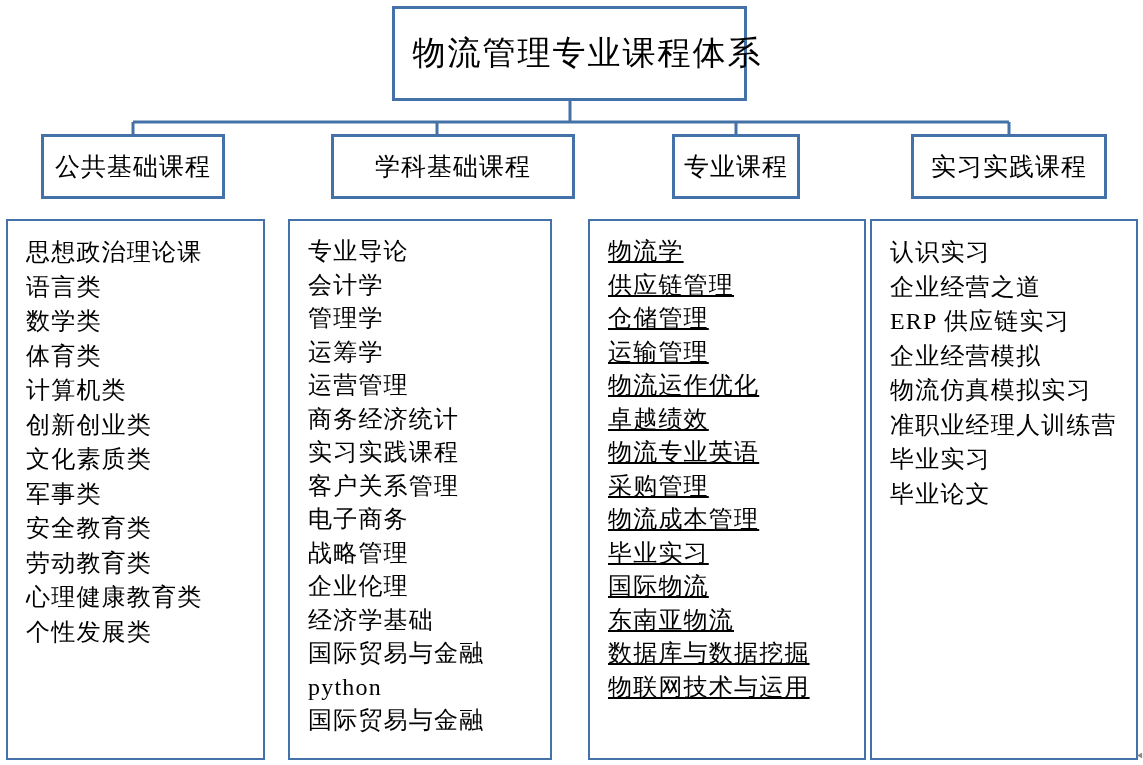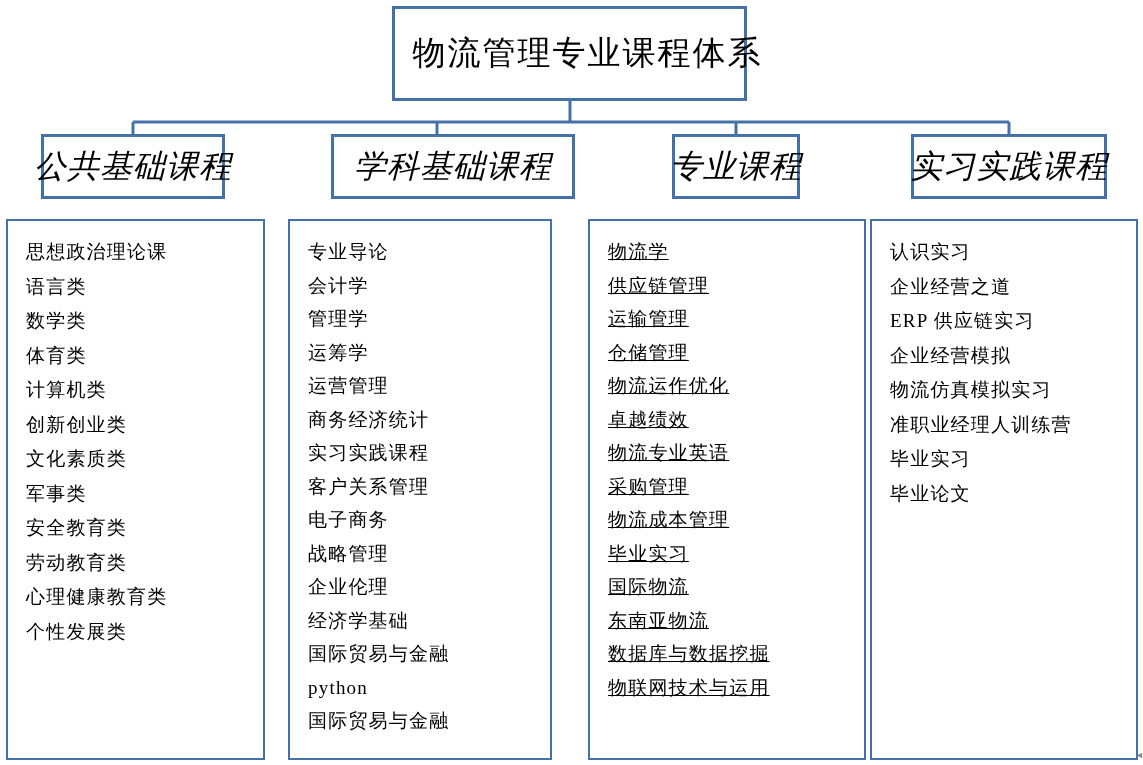--- a/index.html
+++ b/index.html
@@ -61,24 +61,23 @@
     position: absolute;
     border: 3px solid #4472a8;
     background: #ffffff;
     box-sizing: border-box;
     display: flex;
     align-items: center;
     justify-content: center;
     height: 65px;
   }
   .cat-box .label {
-    font-size: 32px;
+    font-size: 25px;
     letter-spacing: 1px;
     white-space: nowrap;
-    font-style: italic;
   }
 
   .cat-0 { left: 41px;  top: 134px; width: 184px; }
   .cat-1 { left: 331px; top: 134px; width: 244px; }
   .cat-2 { left: 672px; top: 134px; width: 128px; }
   .cat-3 { left: 911px; top: 134px; width: 196px; }
 
   
   .list-box {
     position: absolute;
@@ -89,21 +88,21 @@
     box-sizing: border-box;
     padding: 14px 0 0 18px;
     overflow: hidden;
   }
   .list-0 { left: 6px;   width: 259px; }
   .list-1 { left: 288px; width: 264px; }
   .list-2 { left: 588px; width: 278px; text-decoration: underline; }
   .list-3 { left: 870px; width: 268px; }
 
   .course-item {
-    font-size: 19px;
+    font-size: 24px;
     line-height: 33.5px;
     letter-spacing: 1.2px;
     white-space: nowrap;
   }
   
   .list-0 .course-item { line-height: 34.5px; }
   .list-3 .course-item { line-height: 34.5px; }
 
   
   .edge-artifact {
@@ -178,22 +177,22 @@
       <div class="course-item">战略管理</div>
       <div class="course-item">企业伦理</div>
       <div class="course-item">经济学基础</div>
       <div class="course-item">国际贸易与金融</div>
       <div class="course-item">python</div>
       <div class="course-item">国际贸易与金融</div>
     </div>
   <div class="list-box list-2">
       <div class="course-item">物流学</div>
       <div class="course-item">供应链管理</div>
+      <div class="course-item">仓储管理</div>
       <div class="course-item">运输管理</div>
-      <div class="course-item">仓储管理</div>
       <div class="course-item">物流运作优化</div>
       <div class="course-item">卓越绩效</div>
       <div class="course-item">物流专业英语</div>
       <div class="course-item">采购管理</div>
       <div class="course-item">物流成本管理</div>
       <div class="course-item">毕业实习</div>
       <div class="course-item">国际物流</div>
       <div class="course-item">东南亚物流</div>
       <div class="course-item">数据库与数据挖掘</div>
       <div class="course-item">物联网技术与运用</div>

